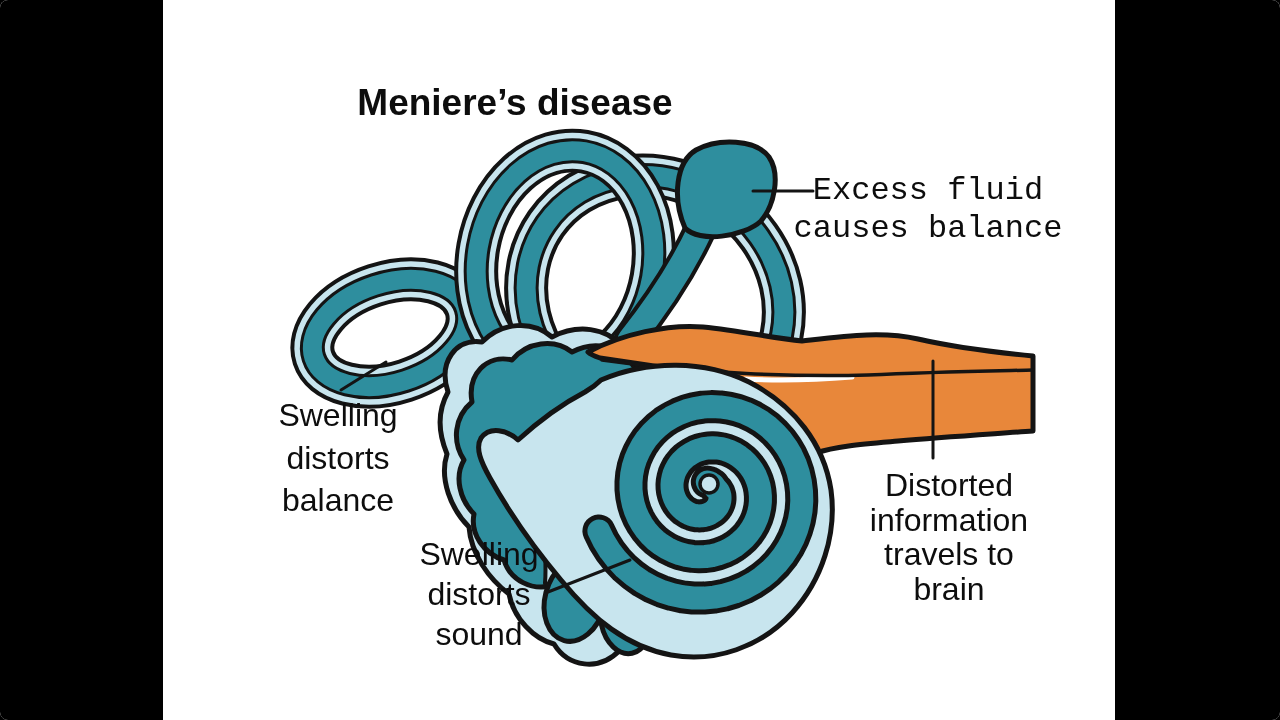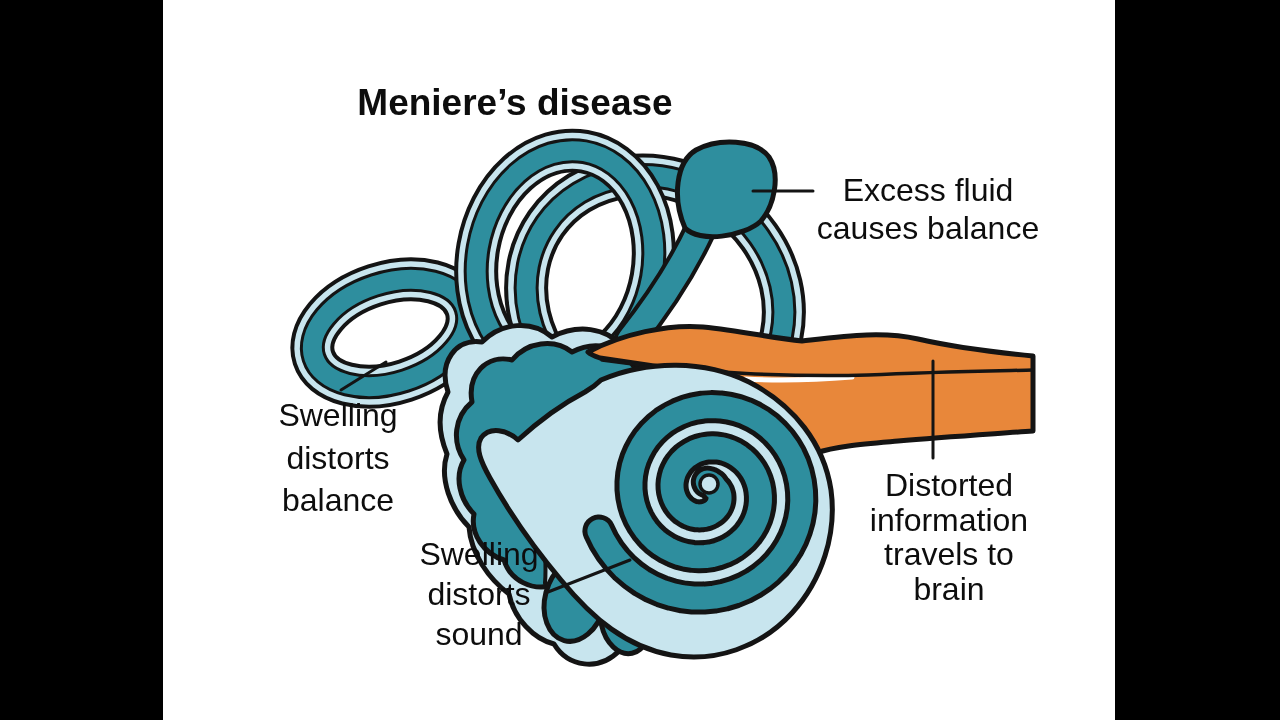--- a/index.html
+++ b/index.html
@@ -1,26 +1,26 @@
 <!DOCTYPE html>
 <html style="--background: #ffffff; --letterbox: #000000; --teal: #2e8e9e; --light_blue: #c8e5ee; --orange: #e8873a; --outline: #141414; --text: #0d0d0d;"><head>
 <meta charset="utf-8">
 <style>
   html,body{margin:0;padding:0;background:#000;}
   .stage{position:relative;width:1280px;height:720px;background:var(--background,#fff);
-         overflow:hidden;font-family:"Liberation Sans",sans-serif;}
+         overflow:hidden;font-family:"Liberation Sans",sans-serif;border-radius:8px;}
   .pillar{position:absolute;top:0;height:720px;background:var(--letterbox,#000);z-index:6;}
   .pillar.left{left:0;width:163px;}
   .pillar.right{left:1115px;width:165px;}
   .art{position:absolute;left:0;top:0;width:1280px;height:720px;z-index:1;}
   .title{position:absolute;top:82px;left:515px;transform:translateX(-50%);
          font-size:37px;font-weight:700;color:var(--text,#111);white-space:nowrap;z-index:3;margin:0;}
   .label{position:absolute;transform:translateX(-50%);text-align:center;
          font-size:32px;font-weight:400;color:var(--text,#111);white-space:nowrap;z-index:3;}
-  .label-excess   {left:928px;top:172px;line-height:1.18;}
+  .label-excess   {left:928px;top:172px;line-height:1.18;font-family:Liberation Mono, monospace;}
   .label-balance  {left:338px;top:394px;line-height:1.33;}
   .label-sound    {left:479px;top:534px;line-height:1.25;}
   .label-distorted{left:949px;top:468px;line-height:1.08;text-align:center;}
   
   .teal-shape  {fill:var(--teal);stroke:var(--outline);stroke-width:5;stroke-linejoin:round;}
   .pale-shape  {fill:var(--light_blue);stroke:var(--outline);stroke-width:5;stroke-linejoin:round;}
   .orange-shape{fill:var(--orange);stroke:var(--outline);stroke-width:5;stroke-linejoin:round;}
   .tube-outline   {fill:none;stroke:var(--outline);stroke-width:44;}
   .tube-pale      {fill:none;stroke:var(--light_blue);stroke-width:36;}
   .tube-inner-line{fill:none;stroke:var(--outline);stroke-width:25;}

